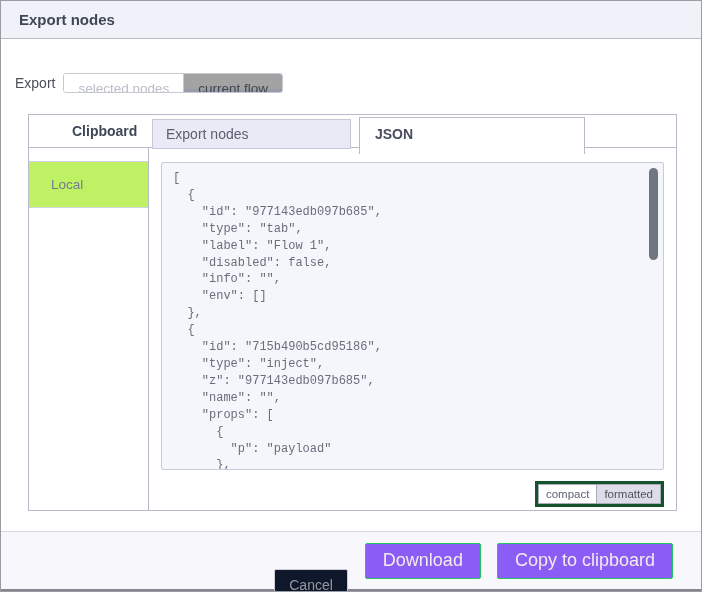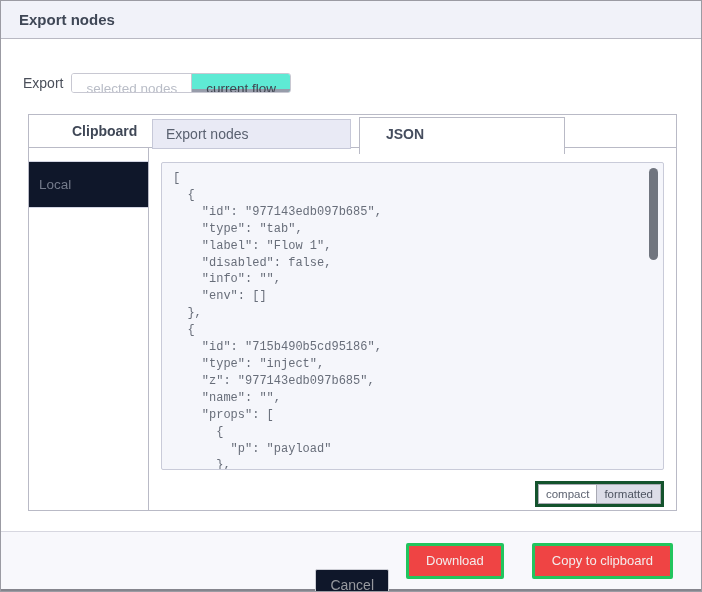--- a/index.html
+++ b/index.html
@@ -8,48 +8,48 @@
 
   .screen { position:relative; width:702px; height:592px; background:#fff;
             border:1px solid #9b9ba3; overflow:hidden; }
 
   
   .dlg-header { position:absolute; top:0; left:0; right:0; height:38px;
                 background:#f1f2f9; border-bottom:1px solid #b9b9c3; }
   .dlg-title { padding:10px 0 0 18px; font-size:15px; font-weight:bold; color:#3f4756; }
 
   
-  .export-row { position:absolute; top:66px; left:22px; height:31px;
+  .export-row { position:absolute; top:66px; left:14px; height:31px;
                 display:flex; align-items:center; }
   .export-label { font-size:14px; color:#4a4f5a; margin-right:8px; }
   .btn-group { display:flex; height:20px; border:1px solid #c8c8d2; border-radius:3px;
                overflow:hidden; background:#fff; }
   .bg-opt { font-size:13.5px; padding:0 14px; line-height:29px; background:#fff;
             color:#555b66; border-right:1px solid #c8c8d2; cursor:pointer; white-space:nowrap; }
   .bg-opt:last-child { border-right:none; }
   .bg-opt.disabled { color:#b9bdc7; }
-  .bg-opt.selected { background:#5eead4; color:#3f4550; box-shadow:inset 0 -3px 0 #979caa; }
+  .bg-opt.selected { background:#a3a3a3; color:#3f4550; box-shadow:inset 0 -3px 0 #979caa; }
 
   
   .panel { position:absolute; left:27px; top:113px; width:649px; height:397px;
            border:1px solid #b9bac6; background:#fff; }
   .panel-header { position:relative; height:33px; border-bottom:1px solid #b9bac6; }
   .clipboard-label { position:absolute; left:10px; top:8px; font-size:14px;
                      font-weight:bold; color:#3f4756;margin-left:33px; }
   .tab { position:absolute; font-size:14px; cursor:pointer; }
   .tab-inactive { left:123px; top:4px; width:199px; height:30px; background:#e9eaf5;
                   border:1px solid #c6c8d8; color:#5a6170; line-height:28px; padding-left:13px; }
-  .tab-active { left:330px; top:2px; width:206px; height:37px; background:#fff;
+  .tab-active { left:330px; top:2px; width:226px; height:37px; background:#fff;
                 border:1px solid #b9bac6; border-bottom:none; font-weight:bold;
-                color:#454d5e; line-height:32px; padding-left:26px; z-index:2; }
+                color:#454d5e; line-height:32px; padding-left:15px; z-index:2; }
 
   .panel-body { position:absolute; top:33px; left:0; right:0; bottom:0; display:flex; }
   .sidebar { width:120px; border-right:1px solid #b9bac6; padding-top:13px; background:#fff; }
-  .side-item { height:47px; background:#0f172a; border-bottom:1px solid #d3d5e3;
-               padding-left:10px; font-size:13.5px; color:#747b8b;
+  .side-item { height:47px; background:#bef264; border-bottom:1px solid #d3d5e3;
+               padding-left:22px; font-size:13.5px; color:#747b8b;
                display:flex; align-items:center; cursor:pointer; }
   .side-item:first-child { border-top:1px solid #d3d5e3; }
 
   .content { flex:1; position:relative; padding:14px 12px 0 12px; }
   .code-box { position:relative; height:308px; border:1px solid #c9cbd9;
               background:#f5f6fb; border-radius:2px; overflow:hidden; }
   .code-box pre { margin:0; padding:7px 22px 0 11px;
                   font-family:"Liberation Mono","DejaVu Sans Mono",monospace;
                   font-size:12px; line-height:16.9px; color:#686e7a; }
   .scroll-thumb { position:absolute; top:5px; right:5px; width:9px; height:92px;
@@ -63,24 +63,24 @@
   .fmt-opt:last-child { border-right:none;text-align:right; }
   .fmt-opt.selected { background:#dcdde8; color:#4d5360; }
 
   
   .footer { position:absolute; left:0; right:0; bottom:0; height:60px;
             background:#f8f8fc; border-top:1px solid #d7d7e0; border-bottom:2px solid #85858d;
             display:flex; align-items:center; justify-content:flex-end; padding-right:28px; }
   .btn { border-radius:2px; cursor:pointer; font-family:"Liberation Sans",sans-serif; }
   .btn-secondary { height:32px; min-width:70px; background:#0f172a; border:1px solid #cccdd4;
                    color:#97999f; font-size:14px; padding:0 14px;margin-top:48px; }
-  .btn-primary { height:36px; background:#ef4444; border:3px solid #22c55e; color:#f3ecec;
-                 font-size:13px; padding:0 17px; }
+  .btn-primary { height:36px; background:#8b5cf6; border:1px solid #22c55e; color:#f3ecec;
+                 font-size:18px; padding:0 17px; }
   .btn-download { margin-left:17px; }
-  .btn-copy { margin-left:28px; }
+  .btn-copy { margin-left:16px; }
 </style>
 </head>
 <body>
 
 <div class="screen">
 
   <div class="dlg-header">
     <div class="dlg-title">Export nodes</div>
   </div>
 

